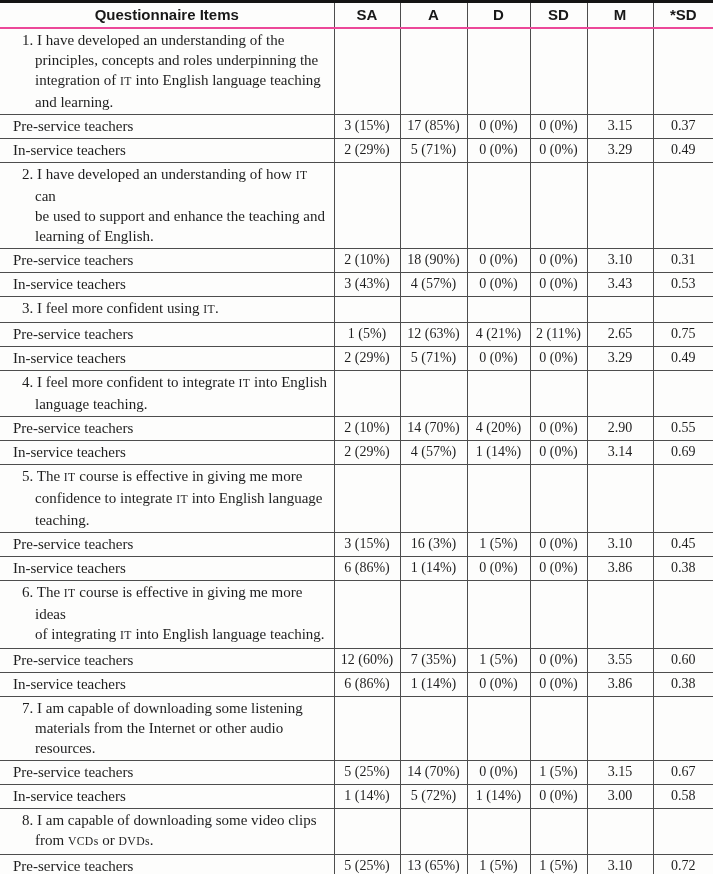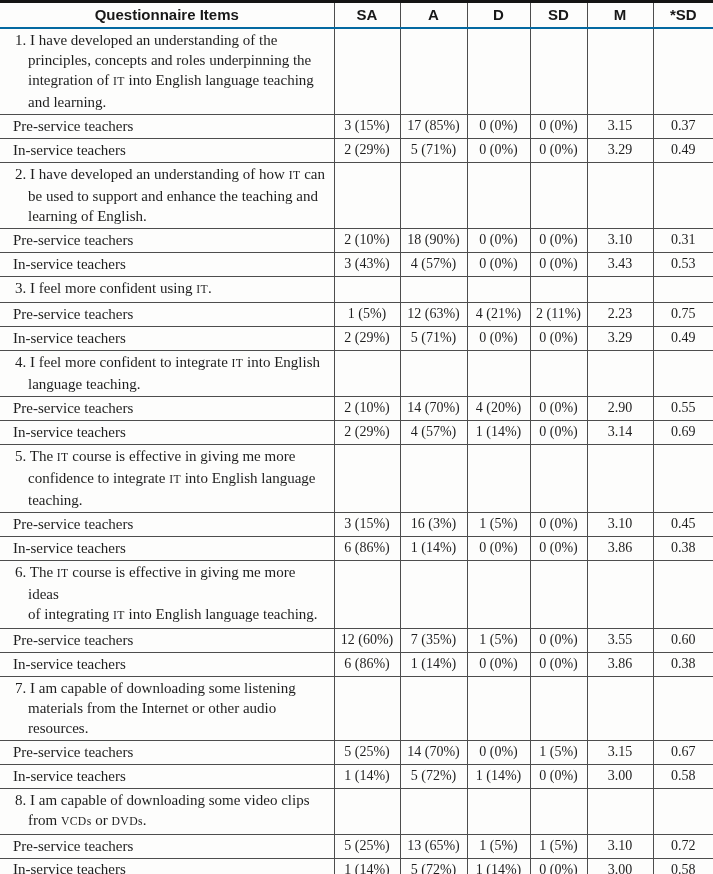--- a/index.html
+++ b/index.html
@@ -18,34 +18,34 @@
     border-bottom: 3px solid #141414;
   }
   table.qtable th, table.qtable td {
     border-left: 1px solid #4d4d4d;
     vertical-align: middle;
     overflow: hidden;
     box-sizing: border-box;
   }
   table.qtable th:first-child, table.qtable td:first-child { border-left: none; }
   table.qtable tbody tr { border-top: 1px solid #4d4d4d; }
-  table.qtable thead tr { border-bottom: 2px solid #0369a1; padding-left: 42px; }
+  table.qtable thead tr { border-bottom: 2px solid #ec4899; padding-left: 42px; }
   th.hdr {
     font-family: "Liberation Sans", sans-serif;
     font-weight: bold;
     font-size: 15px;
     height: 26px;
     text-align: center;
     color: #181818;
     padding: 0;
   }
   td.item-cell {
     font-size: 15px;
     line-height: 20px;
-    padding: 1px 6px 2px 28px;
+    padding: 1px 6px 2px 35px;
     text-indent: -13px;
     white-space: pre-line;
     text-align: left;
   }
   td.section-cell {
     font-size: 15px;
     height: 19px;
     padding: 0 6px;
     text-align: left;
   }
@@ -161,21 +161,21 @@
           <td class="empty"></td>
           <td class="empty"></td>
           <td class="empty"></td>
       </tr>
       <tr>
         <td class="label-cell">Pre-service teachers</td>
         <td class="num-cell">1 (5%)</td>
         <td class="num-cell">12 (63%)</td>
         <td class="num-cell">4 (21%)</td>
         <td class="num-cell">2 (11%)</td>
-        <td class="num-cell">2.23</td>
+        <td class="num-cell">2.65</td>
         <td class="num-cell">0.75</td>
       </tr>
       <tr>
         <td class="label-cell">In-service teachers</td>
         <td class="num-cell">2 (29%)</td>
         <td class="num-cell">5 (71%)</td>
         <td class="num-cell">0 (0%)</td>
         <td class="num-cell">0 (0%)</td>
         <td class="num-cell">3.29</td>
         <td class="num-cell">0.49</td>

